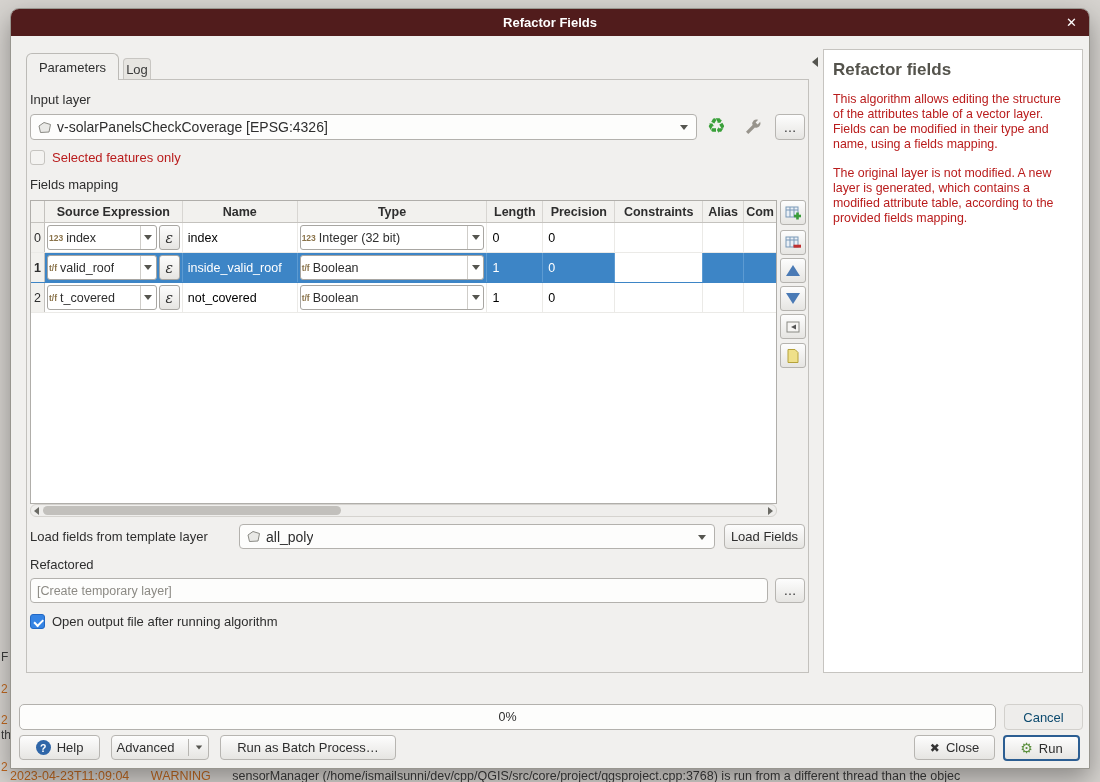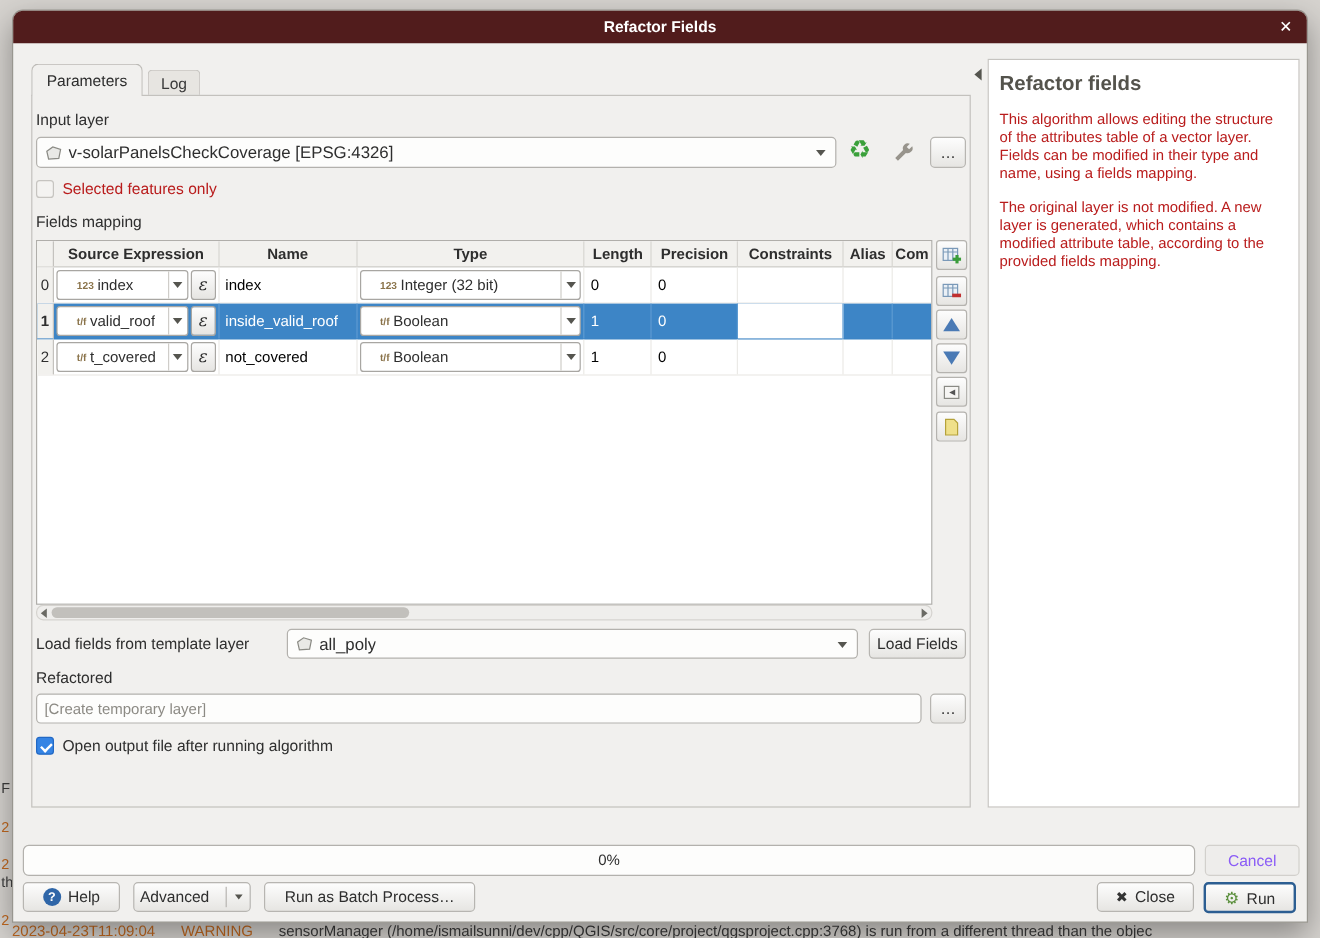--- a/index.html
+++ b/index.html
@@ -14,38 +14,38 @@
   .dialog{position:absolute;left:10px;top:8px;width:1080px;height:761px;background:#f1f0ee;
           border:1px solid #98968f;border-radius:9px 9px 0 0;box-shadow:0 10px 26px rgba(0,0,0,.35)}
   .titlebar{position:absolute;left:0;top:0;width:100%;height:27px;background:#511c1c;
             border-radius:8px 8px 0 0;display:flex;align-items:center;justify-content:center}
   .title-text{color:#fff;font-size:13px;font-weight:bold}
   .close-x{position:absolute;right:12px;top:0;height:27px;display:flex;align-items:center;color:#fff;font-size:13px}
 
   .tab{position:absolute;display:flex;align-items:center;justify-content:center;font-size:13px;color:#2e2e2e}
   .tab.active{left:15px;top:44px;width:93px;height:27px;background:#f1f0ee;border:1px solid #bcbab6;
               border-bottom:none;border-radius:6px 6px 0 0;z-index:3}
-  .tab.inactive{left:112px;top:49px;width:44px;height:22px;background:#e7e5e1;border:1px solid #c8c6c2;
+  .tab.inactive{left:112px;top:49px;width:28px;height:22px;background:#e7e5e1;border:1px solid #c8c6c2;
               border-bottom:none;border-radius:4px 4px 0 0;color:#3a3a3a}
   .frame{position:absolute;left:15px;top:70px;width:783px;height:594px;border:1px solid #c3c1bd;background:#f1f0ee;z-index:1}
 
   .lbl{position:absolute;font-size:13px;color:#2e2e2e;white-space:nowrap}
   .lbl.disabled{color:#b91c1c}
 
   .combo{position:absolute;height:26px;background:#fdfdfc;border:1px solid #b3b1ad;border-radius:4px;
          display:flex;align-items:center;font-size:14px;color:#2e2e2e;padding:0 22px 0 6px}
   .combo .ctext{white-space:nowrap;overflow:hidden}
   .tri{width:0;height:0;border-left:4px solid transparent;border-right:4px solid transparent;border-top:5px solid #55554f}
   .combo .arr{position:absolute;right:8px;top:10px}
   .licon{margin-right:5px;display:inline-flex;flex:none}
 
   .gbtn{position:absolute;display:flex;align-items:center;justify-content:center;gap:6px;
         background:linear-gradient(#fdfdfd,#e6e5e2);border:1px solid #b7b5b1;border-radius:4px;
         font-size:13px;color:#2e2e2e}
-  .gbtn.disabled{background:#eeedeb;border-color:#d2d0cc;color:#8b5cf6}
+  .gbtn.disabled{background:#eeedeb;border-color:#d2d0cc;color:#0c4a6e}
   .gbtn.default{border:2px solid #2c5e92}
 
   .cb{position:absolute;width:15px;height:15px;border:1px solid #b2b0ac;background:#fdfdfc;border-radius:3px}
   .cb.disabled{background:#f4f3f1;border-color:#c6c4c0}
   .cb.checked{background:#3584e4;border-color:#2268c4}
   .cb.checked::after{content:"";position:absolute;left:3px;top:3.5px;width:7px;height:3.5px;
         border-left:2px solid #fff;border-bottom:2px solid #fff;transform:rotate(-45deg)}
 
   
   .ftable{position:absolute;left:3px;top:120px;width:747px;height:304px;background:#fff;border:1px solid #b0aeaa;overflow:hidden}
@@ -56,21 +56,21 @@
   .trow.sel{background:#3d85c6;color:#fff;border-bottom-color:#3d85c6}
   .cell{display:flex;align-items:center;font-size:12.5px;color:inherit;border-right:1px solid #ebeae7;
         overflow:hidden;white-space:nowrap}
   .trow.sel .cell{border-right-color:#5d9bd2}
   .cnum{width:14px;justify-content:center;background:#f2f1ee;color:#2e2e2e;border-right:1px solid #c4c2be !important}
   .csrc{width:138px}.cname{width:115px;padding-left:5px}.ctype{width:190px}
   .clen{width:56px;padding-left:5px}.cprec{width:72px;padding-left:5px}
   .ccons{width:88px}.calias{width:41px}.ccom{width:32px;border-right:none}
   .trow.sel .ccons{background:#fff}
   .cell-combo{display:flex;align-items:center;background:#fff;border:1px solid #a8a6a2;border-radius:3px;
-      height:25px;margin:2px;flex:1;min-width:0;color:#2e2e2e;position:relative;padding-left:16px;overflow:hidden}
+      height:25px;margin:2px;flex:1;min-width:0;color:#2e2e2e;position:relative;padding-left:1px;overflow:hidden}
   .cell-combo .ctext{white-space:nowrap;overflow:hidden;font-size:12.5px}
   .abox{margin-left:auto;width:16px;height:100%;border-left:1px solid #cfcdc9;display:flex;align-items:center;justify-content:center;flex:none}
   .ficon{font-size:8.5px;font-weight:bold;color:#8a734a;margin-right:3px;flex:none}
   .eps{width:21px;height:25px;margin:2px 2px 2px 0;flex:none;background:linear-gradient(#fdfdfd,#e6e5e2);
        border:1px solid #a8a6a2;border-radius:3px;font-family:"DejaVu Serif",serif;font-style:italic;
        font-size:14px;color:#2e2e2e;display:flex;align-items:center;justify-content:center}
 
   .sbtn{position:absolute;left:753px;width:26px;height:25px;background:linear-gradient(#fdfdfd,#e6e5e2);
         border:1px solid #b5b3af;border-radius:3px;display:flex;align-items:center;justify-content:center}
   .tri-up{width:0;height:0;border-left:7px solid transparent;border-right:7px solid transparent;border-bottom:11px solid #4a7ab5}

